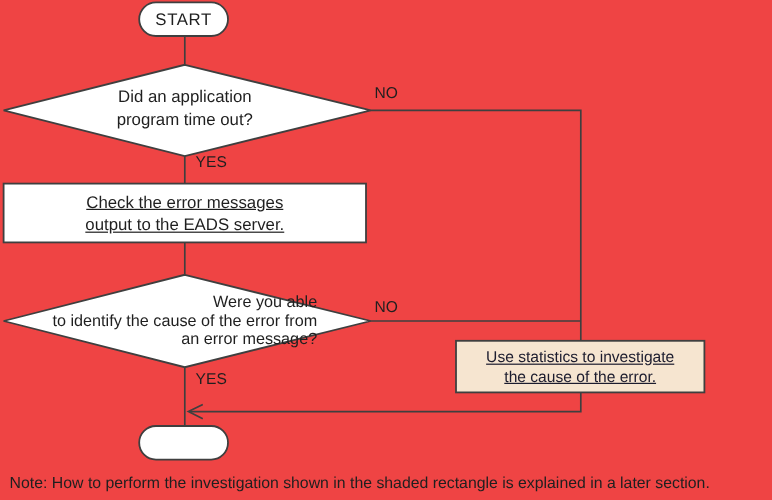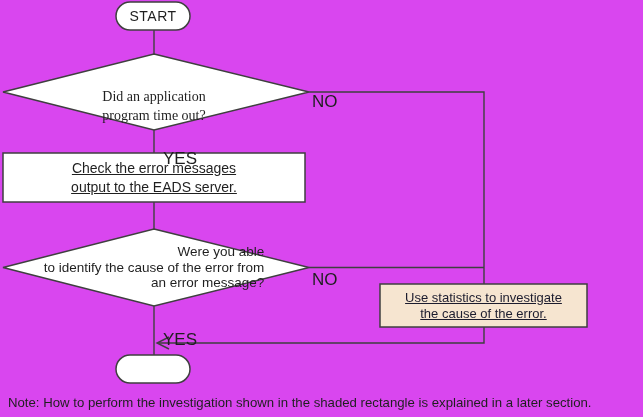--- a/index.html
+++ b/index.html
@@ -1,40 +1,39 @@
 <!DOCTYPE html>
 <html><head>
 <meta charset="utf-8">
 <style>
   html,body{margin:0;padding:0;background:#fff;}
   .stage{
     position:relative;
     width:643px;height:417px;
-    background:#d946ef;
+    background:#ef4444;
     font-family:"Liberation Sans","DejaVu Sans",sans-serif;
     color:#1f1f1f;
     overflow:hidden;
   }
   .stage svg{position:absolute;left:0;top:0;}
   .label{
     position:absolute;
     display:flex;align-items:center;justify-content:center;
     text-align:center;
     white-space:pre-line;
     font-size:14px;line-height:19px;
     color:#1f1f1f;
   }
   .label.small{font-size:13.5px;line-height:15.5px;}
   .label.shadedtxt{font-size:13px;line-height:16px;color:#1c1c2e;}
   .edge-label{
     position:absolute;
-    font-size:17px;line-height:14px;
+    font-size:13px;line-height:14px;
     white-space:nowrap;
     color:#1f1f1f;
-    margin-top:24px;
   }
   .terminal-label{font-size:14px;letter-spacing:.5px;}
   .note{
     position:absolute;
     left:8px;top:395px;width:635px;
     font-size:13.2px;line-height:16px;
     color:#1f1f1f;
     white-space:nowrap;
   }
 </style>
@@ -60,21 +59,21 @@
       <polygon points="154,54 309,92 154,130 3,92"></polygon>
       <rect x="3" y="153" width="302" height="49"></rect>
       <polygon points="154,229 309,267.5 154,306 3,267.5"></polygon>
       <rect x="380" y="284" width="207" height="43" fill="#f6e5d0"></rect>
       <rect x="116" y="355" width="74" height="28" rx="14" ry="14"></rect>
     </g>
   </svg>
 
   <div class="label terminal-label" style="left:116px;top:2px;width:74px;height:28px;">START</div>
 
-  <div class="label" style="left:4px;top:68px;width:300px;height:76px;font-family:Liberation Serif, serif;">Did an application
+  <div class="label" style="left:4px;top:52px;width:300px;height:76px;">Did an application
 program time out?</div>
 
   <div class="label" style="left:3px;top:153px;width:302px;height:49px;text-decoration:underline;">Check the error messages
 output to the EADS server.</div>
 
   <div class="label small" style="left:4px;top:229px;width:300px;height:77px;text-align:right;">Were you able
 to identify the cause of the error from
 an error message?</div>
 
   <div class="label shadedtxt" style="left:380px;top:284px;width:207px;height:43px;text-decoration:underline;">Use statistics to investigate

